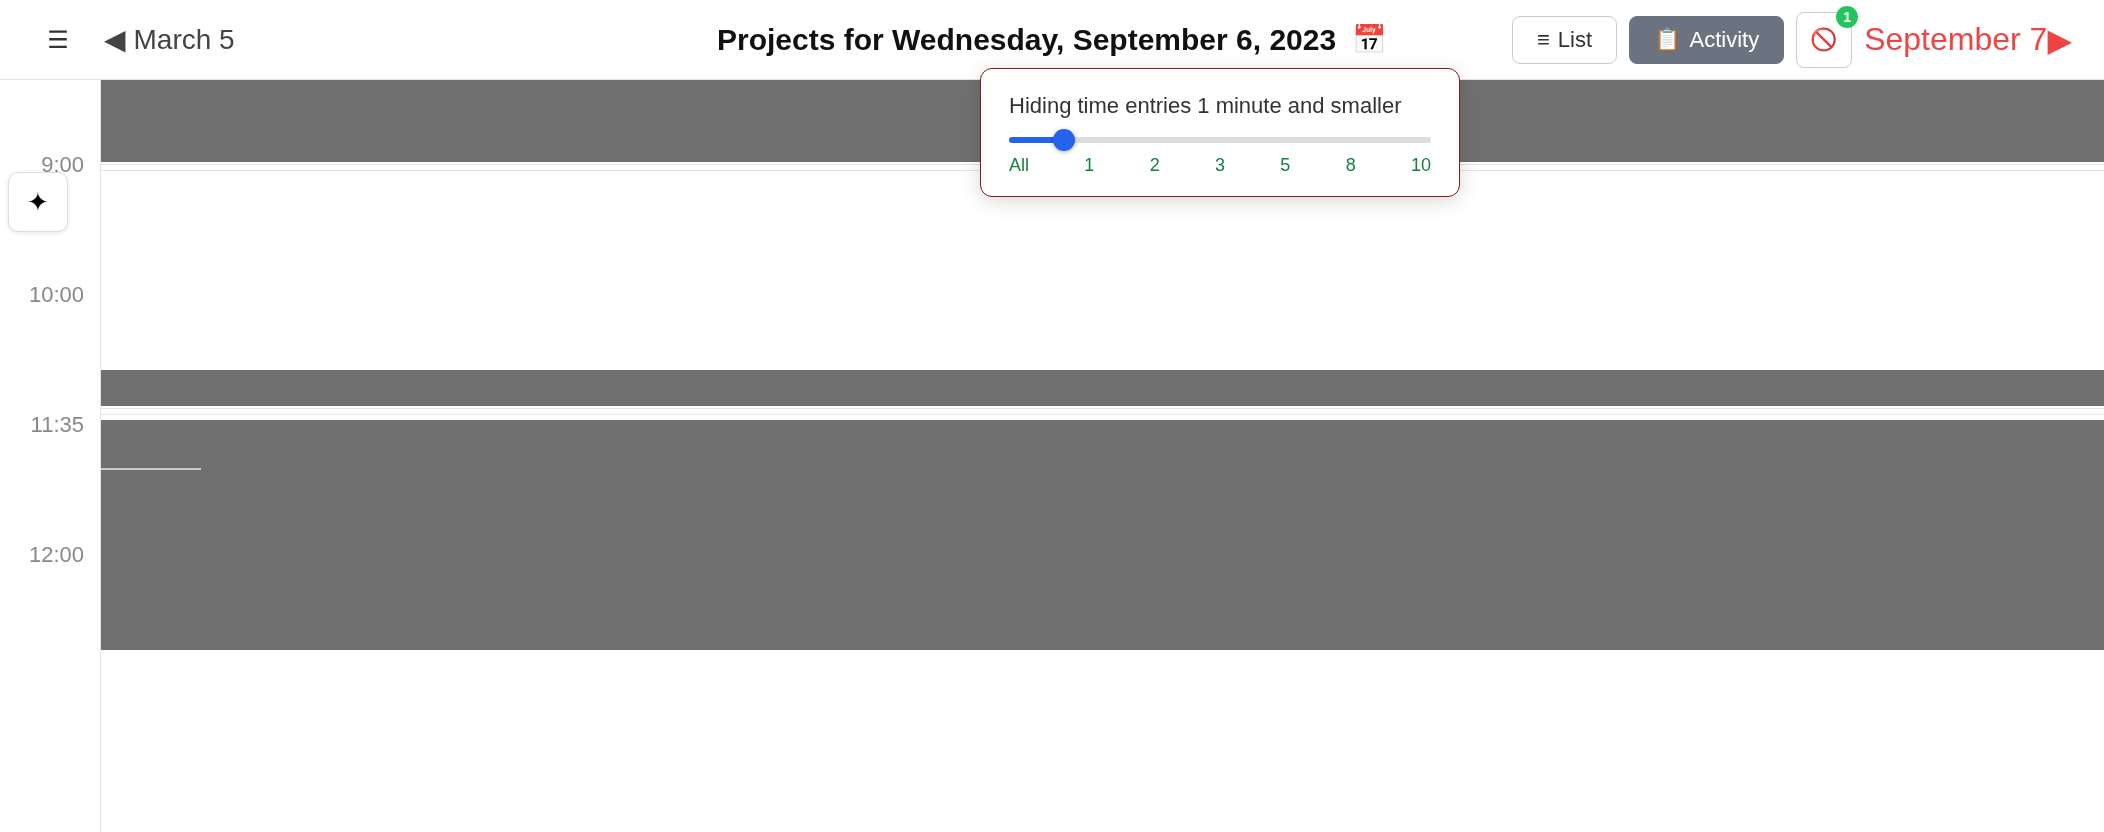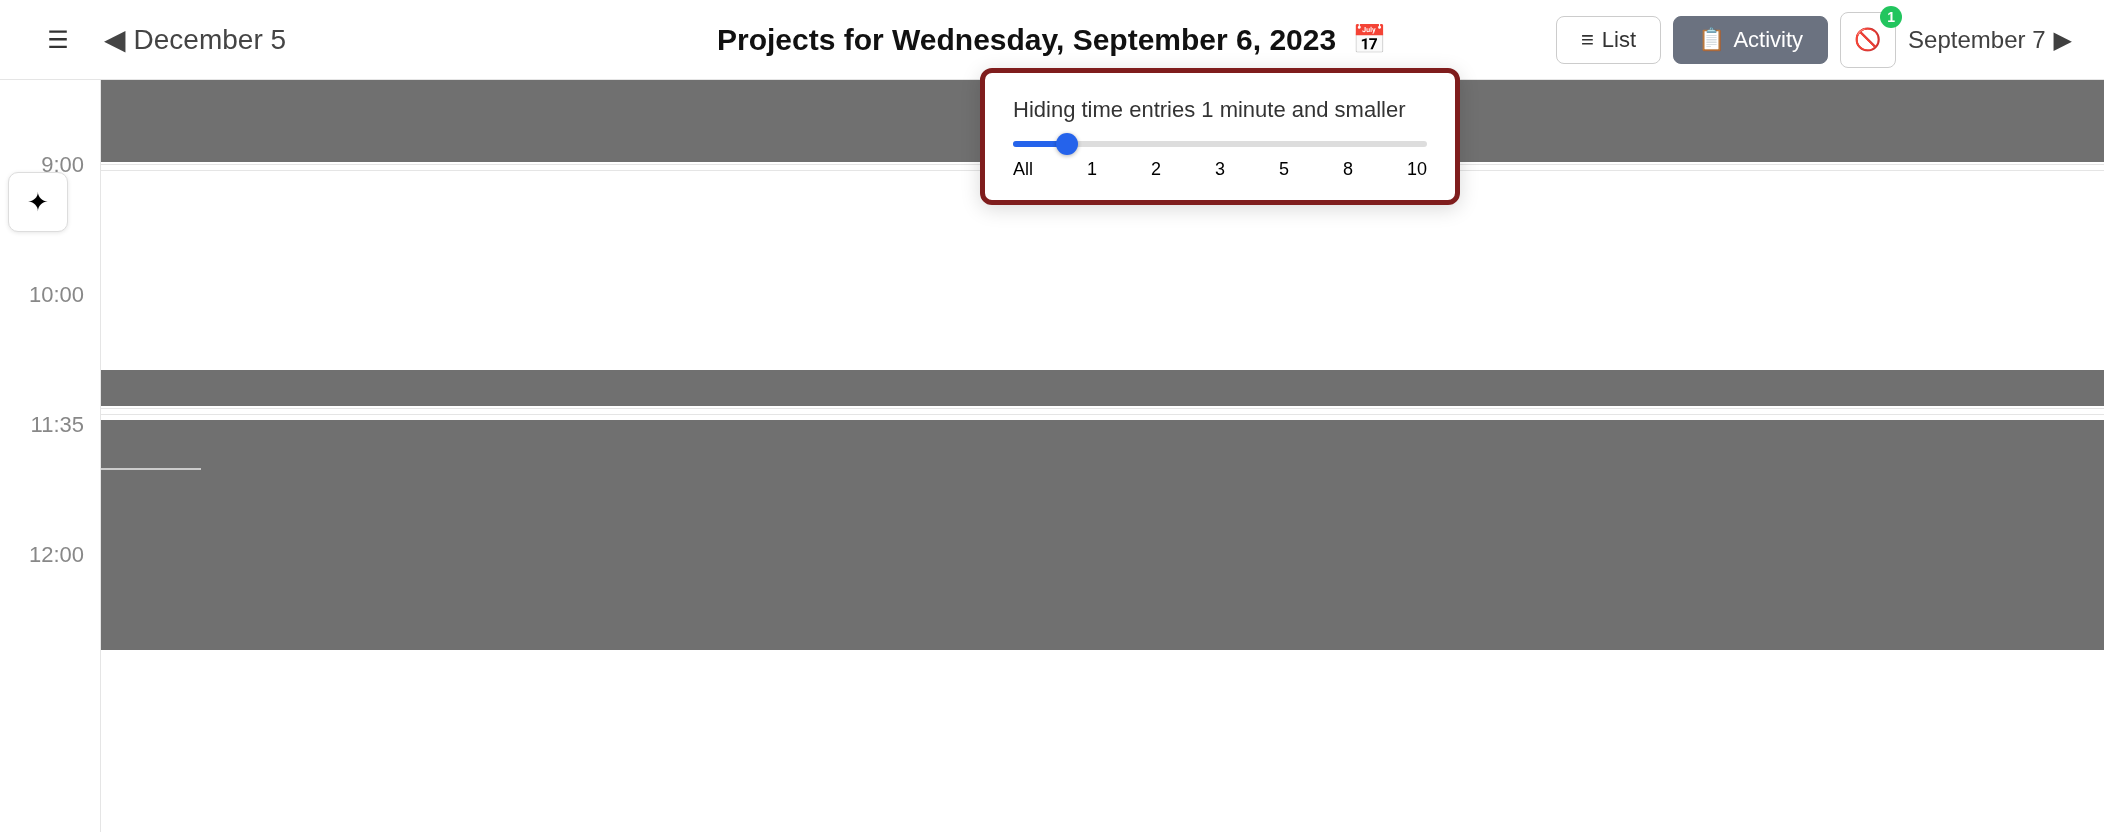--- a/index.html
+++ b/index.html
@@ -127,35 +127,34 @@
       color: #fff;
       display: flex;
       align-items: center;
       justify-content: center;
       font-weight: 700;
     }
 
     .nav-next {
       display: flex;
       align-items: center;
-      gap: 8px;
-      font-size: 24px;
-      color: #404040;
+      font-size: 32px;
+      color: #ef4444;
       cursor: pointer;
       font-weight: 400;
     }
 
     
     .popover {
       position: absolute;
       top: 68px;
       left: 50%;
       transform: translateX(-15%);
       background: #fff;
-      border: 5px solid #7f1d1d;
+      border: 1px solid #7f1d1d;
       border-radius: 12px;
       padding: 24px 28px 20px;
       box-shadow: 0 4px 20px rgba(0,0,0,0.15);
       z-index: 100;
       width: 480px;
     }
 
     .popover-title {
       font-size: 22px;
       color: #333;
@@ -194,21 +193,21 @@
       height: 22px;
       background: #2563eb;
       border-radius: 50%;
       box-shadow: 0 1px 4px rgba(0,0,0,0.3);
     }
 
     .slider-labels {
       display: flex;
       justify-content: space-between;
       font-size: 18px;
-      color: #000000;
+      color: #15803d;
     }
 
     
     .timeline {
       display: flex;
       height: calc(832px - 80px);
       overflow: hidden;
     }
 
     .time-label {
@@ -282,21 +281,21 @@
 <body>
 
 <div class="header">
 
   <div class="header-left">
     <div class="hamburger-btn">
       <span>☰</span>
     </div>
     <div class="nav-prev">
       <span>◀</span>
-      <span>December 5</span>
+      <span>March 5</span>
     </div>
   </div>
 
   <div class="header-center">
     <span class="header-title">Projects for Wednesday, September 6, 2023</span>
     <span class="calendar-icon">📅</span>
   </div>
 
   <div class="header-right">
     <button class="tab-btn">

